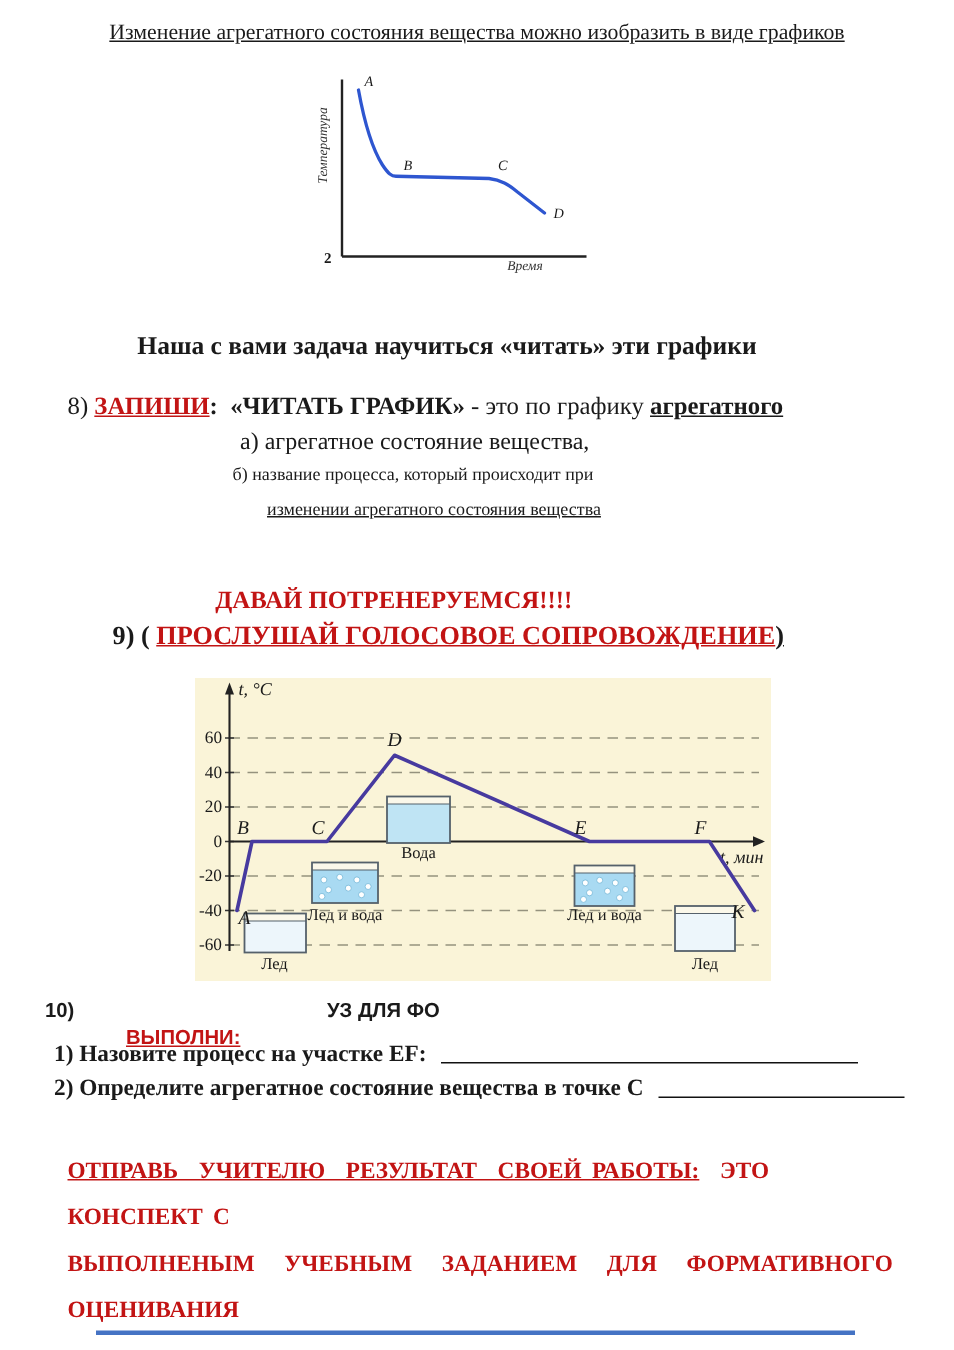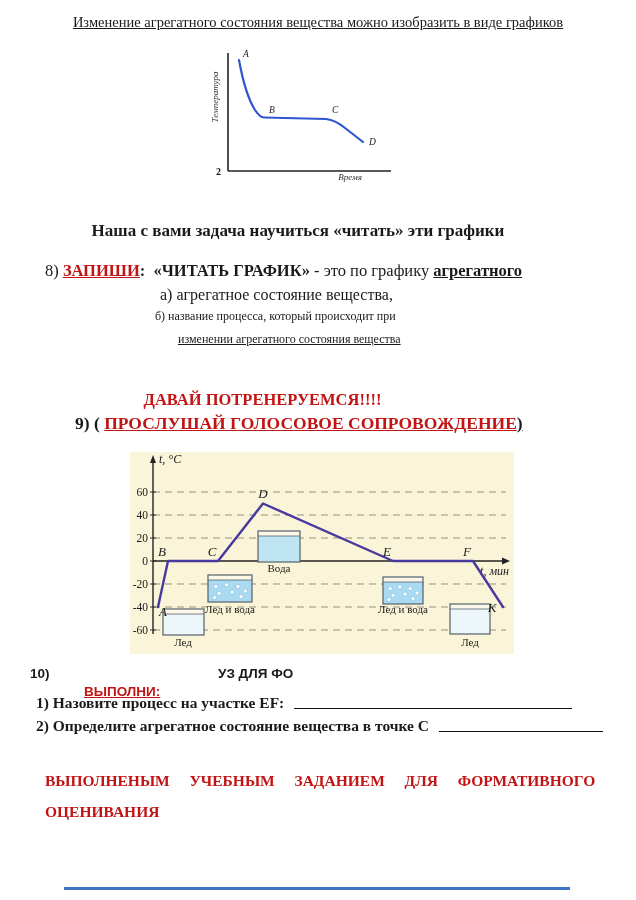--- a/index.html
+++ b/index.html
@@ -161,19 +161,20 @@
   <div class="q q1">
     <span class="pre">1) Назовите процесс на участке EF: </span>
     <span class="blank"></span>
   </div>
   <div class="q q2">
     <span class="pre">2) Определите агрегатное состояние вещества в точке C </span>
     <span class="blank"></span>
   </div>
 
   <div class="footer red">
+    <div class="fl1 pre"><span class="u">ОТПРАВЬ  УЧИТЕЛЮ  РЕЗУЛЬТАТ  СВОЕЙ РАБОТЫ:</span><span>  ЭТО КОНСПЕКТ С</span></div>
     <div class="fl2 pre">ВЫПОЛНЕНЫМ  УЧЕБНЫМ  ЗАДАНИЕМ  ДЛЯ  ФОРМАТИВНОГО</div>
     <div class="fl3 pre">ОЦЕНИВАНИЯ</div>
   </div>
 
   <div class="divider"></div>
 
 </div>
 
 </body></html>

